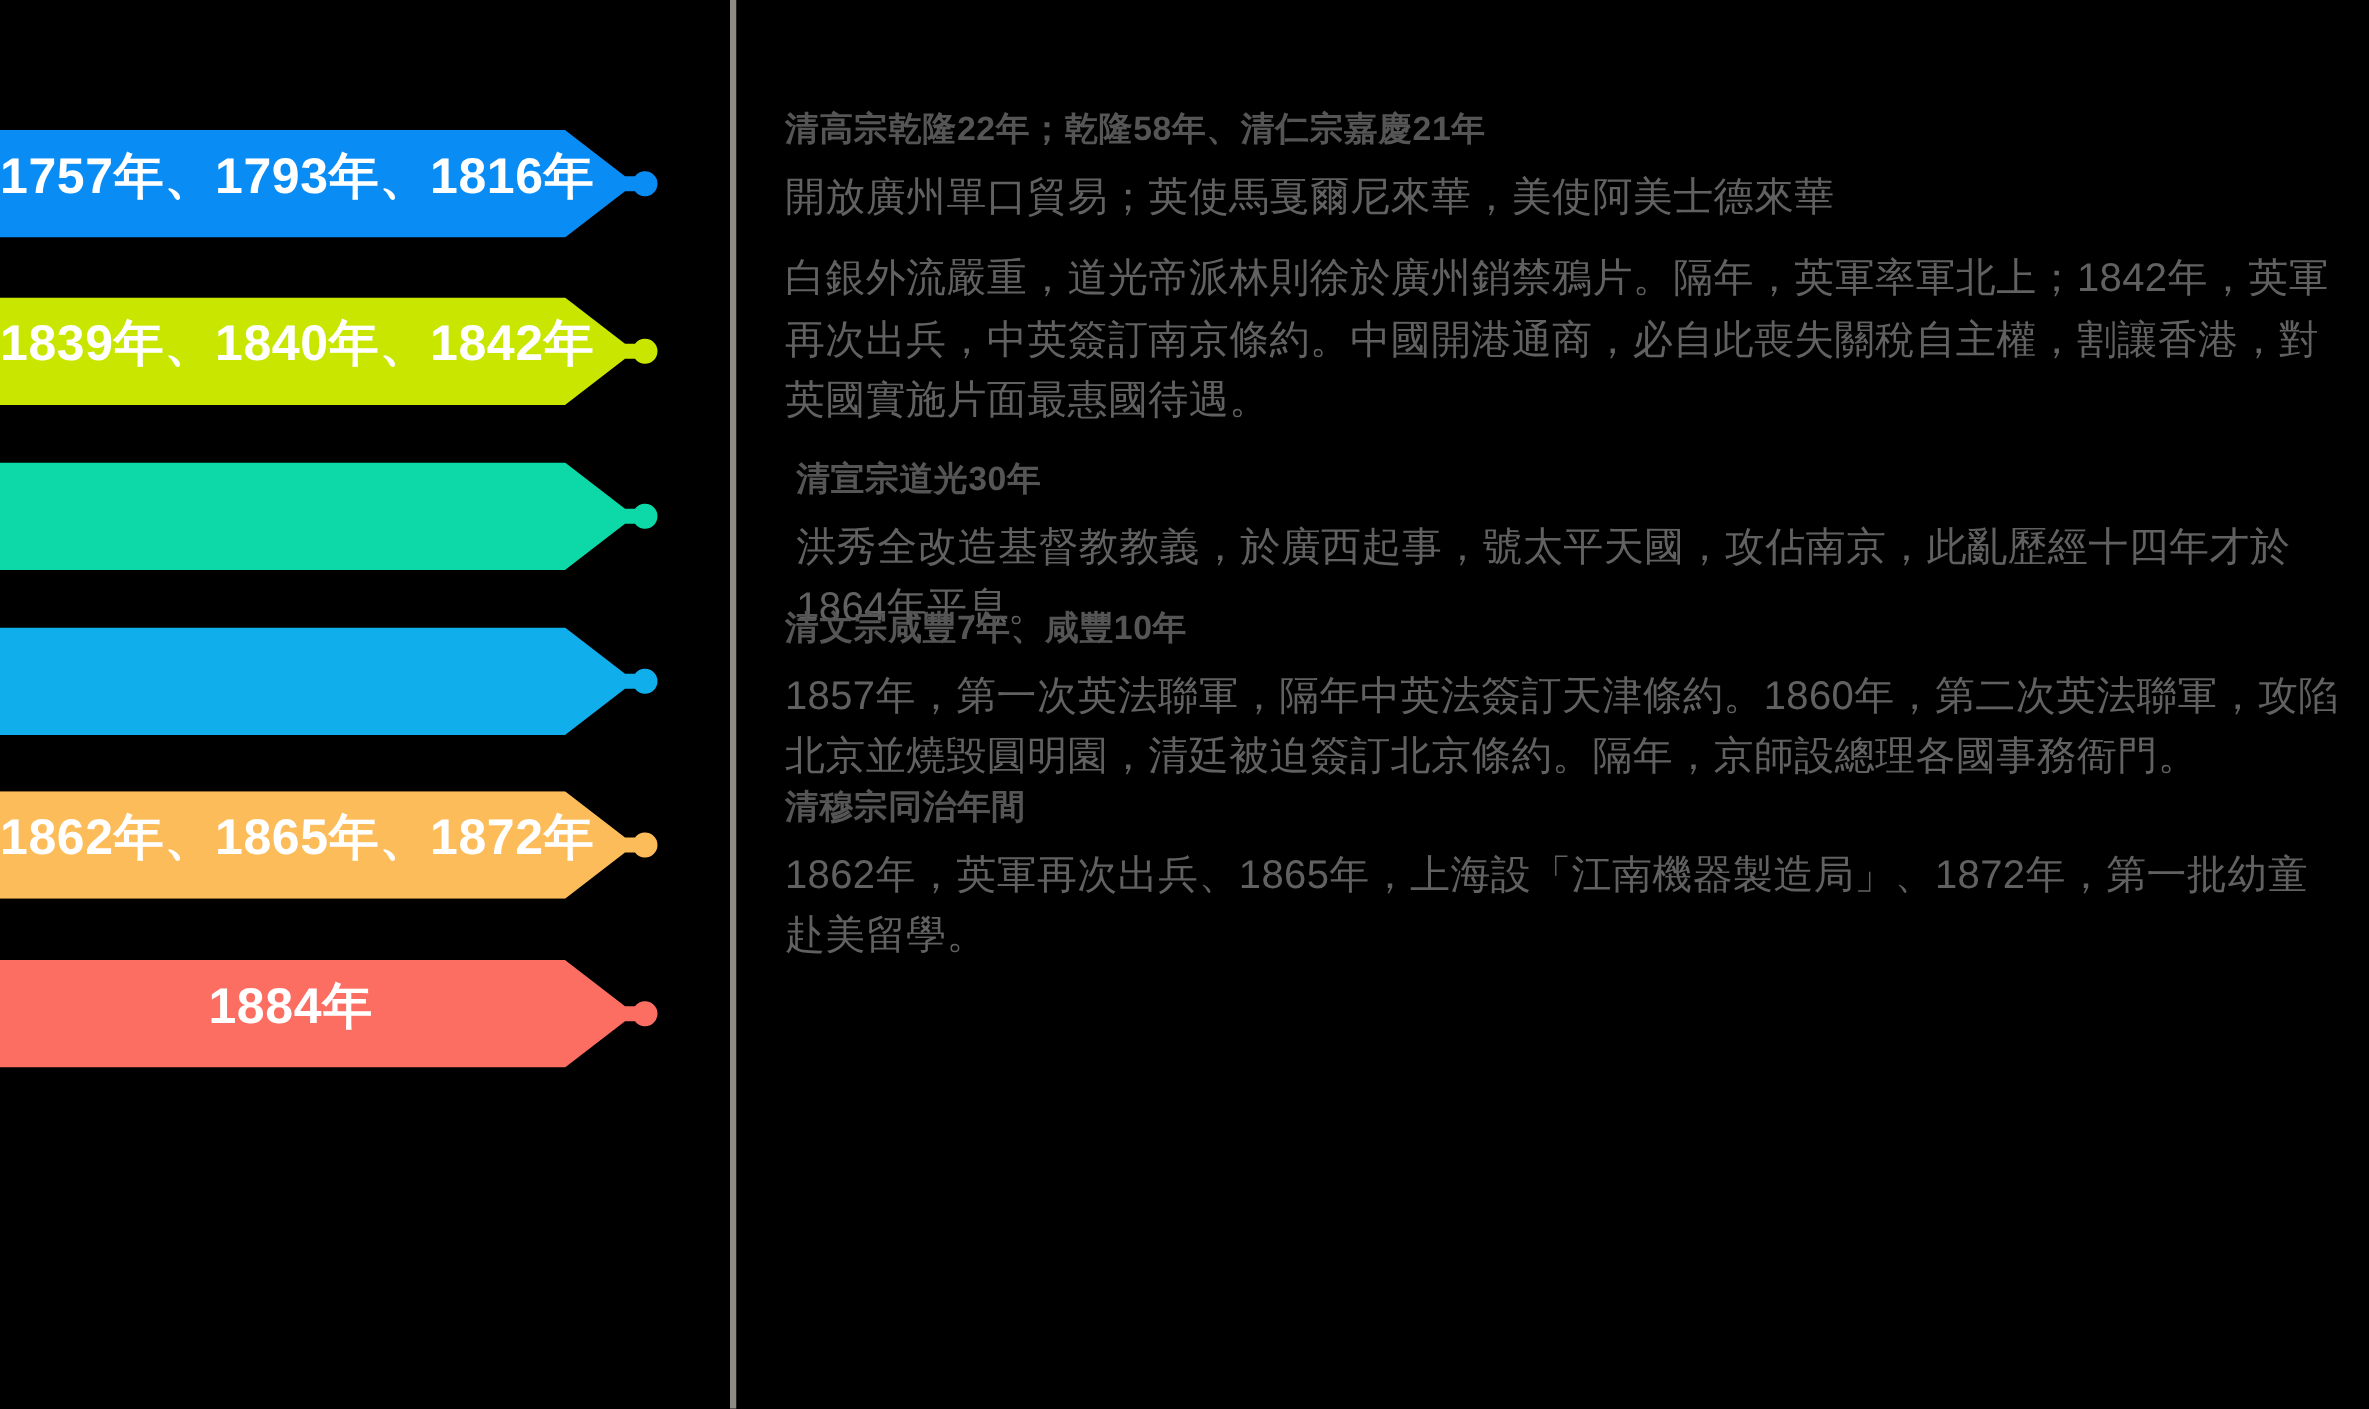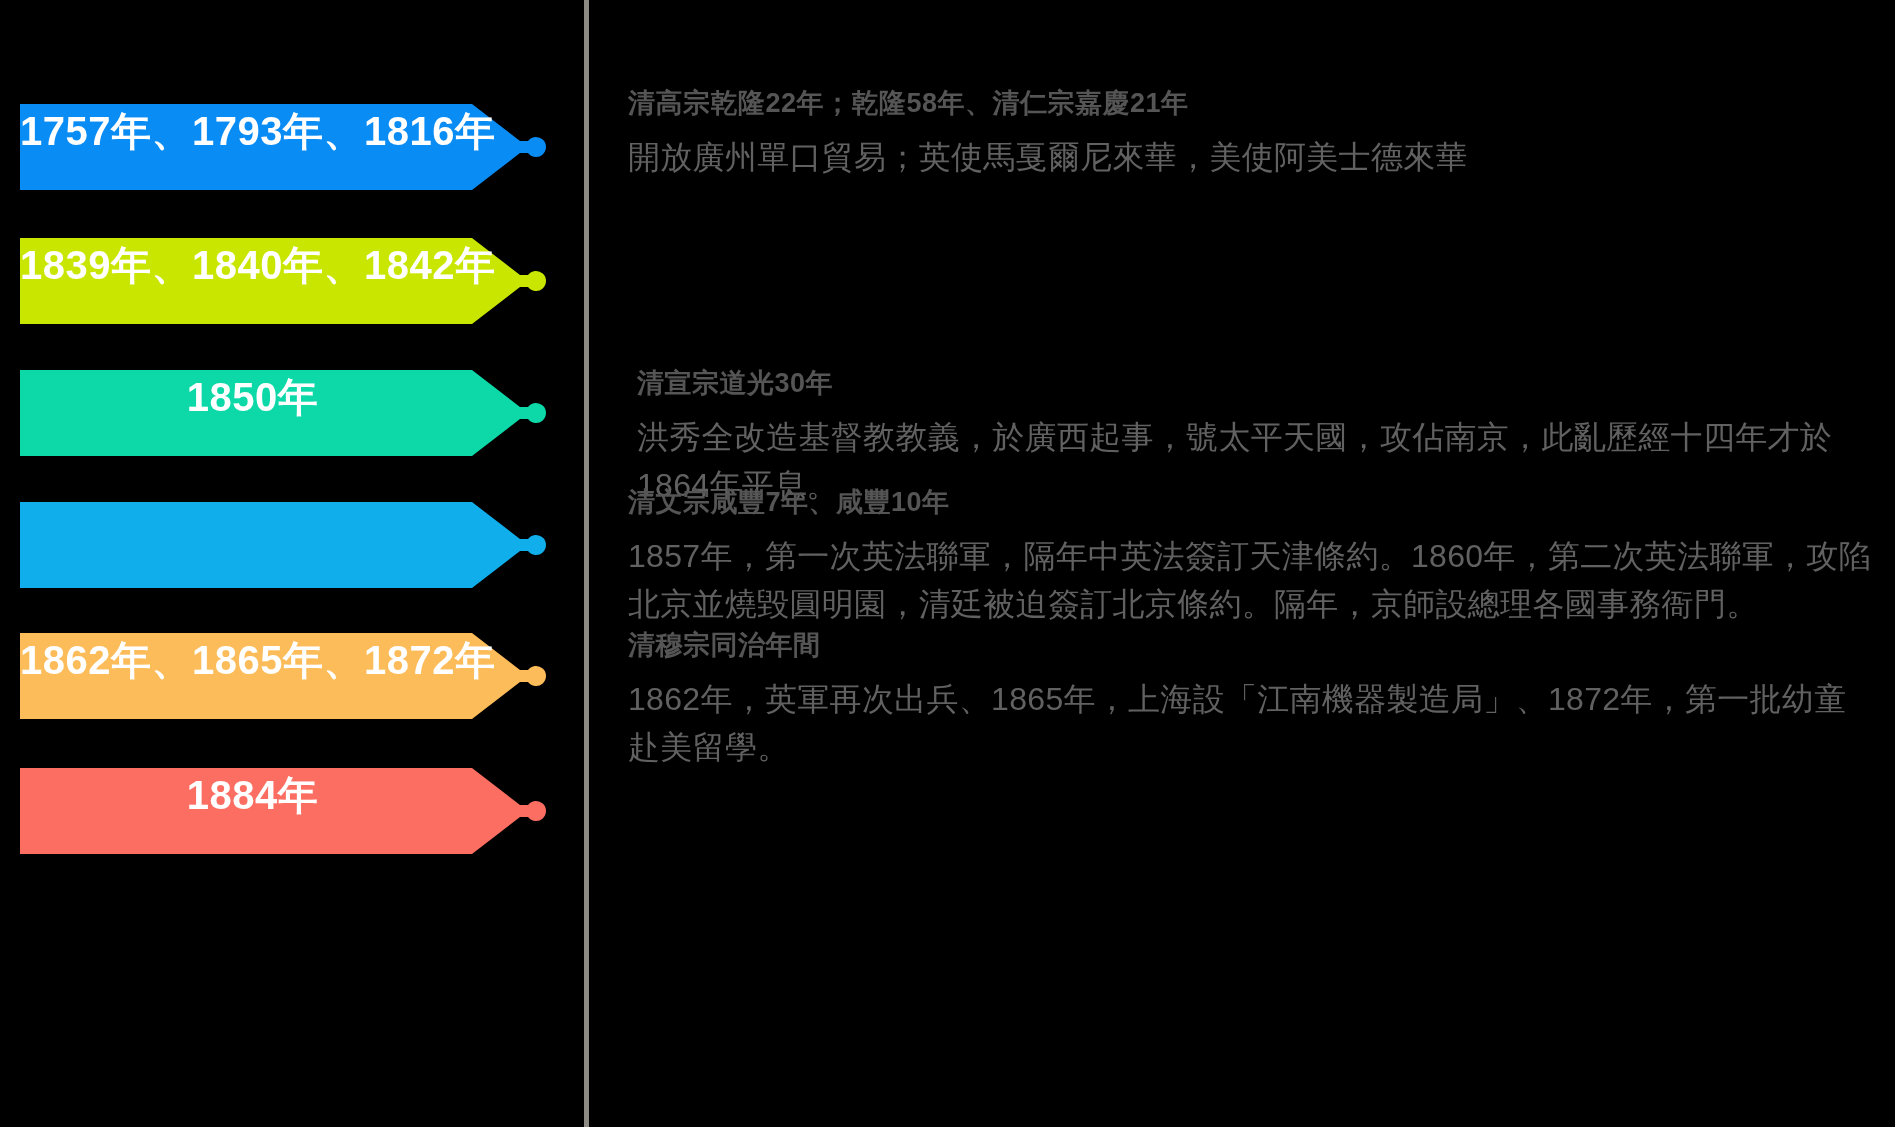--- a/index.html
+++ b/index.html
@@ -40,23 +40,22 @@
     height: 86px;
     display: flex;
     align-items: center;
   }
 
   .banner {
     position: relative;
     height: 72px;
     width: 535px;
     display: flex;
-    align-items: flex-start;
+    align-items: center;
     justify-content: center;
-    margin-left: 20px;
   }
 
   .banner-shape {
     position: absolute;
     left: 0;
     top: 0;
     width: 535px;
     height: 86px;
     display: block;
   }
@@ -141,21 +140,20 @@
         </svg>
         <span class="banner-label">1839年、1840年、1842年</span>
       </div>
     </div>
 
     <div class="banner-row" style="top:363px">
       <div class="banner">
         <svg class="banner-shape" viewBox="0 0 535 86" preserveAspectRatio="none">
           <path d="M0,0 H452 L500,37 H508 a10,10 0 1 1 0,12 H500 L452,86 H0 Z" fill="#0dd9a8"></path>
         </svg>
-        <span class="banner-label">1850年</span>
       </div>
     </div>
 
     <div class="banner-row" style="top:495px">
       <div class="banner">
         <svg class="banner-shape" viewBox="0 0 535 86" preserveAspectRatio="none">
           <path d="M0,0 H452 L500,37 H508 a10,10 0 1 1 0,12 H500 L452,86 H0 Z" fill="#10aeeb"></path>
         </svg>
       </div>
     </div>
@@ -183,20 +181,21 @@
   <div class="divider"></div>
 
   <div class="right-col">
 
     <div class="entry" style="top:86px">
       <div class="entry-heading">清高宗乾隆22年；乾隆58年、清仁宗嘉慶21年</div>
       <div class="entry-body">開放廣州單口貿易；英使馬戛爾尼來華，美使阿美士德來華</div>
     </div>
 
     <div class="entry" style="top:198px">
+      <div class="entry-body">白銀外流嚴重，道光帝派林則徐於廣州銷禁鴉片。隔年，英軍率軍北上；1842年，英軍再次出兵，中英簽訂南京條約。中國開港通商，必自此喪失關稅自主權，割讓香港，對英國實施片面最惠國待遇。</div>
     </div>
 
     <div class="entry indented" style="top:366px">
       <div class="entry-heading">清宣宗道光30年</div>
       <div class="entry-body">洪秀全改造基督教教義，於廣西起事，號太平天國，攻佔南京，此亂歷經十四年才於1864年平息。</div>
     </div>
 
     <div class="entry" style="top:485px">
       <div class="entry-heading">清文宗咸豐7年、咸豐10年</div>
       <div class="entry-body">1857年，第一次英法聯軍，隔年中英法簽訂天津條約。1860年，第二次英法聯軍，攻陷北京並燒毀圓明園，清廷被迫簽訂北京條約。隔年，京師設總理各國事務衙門。</div>

